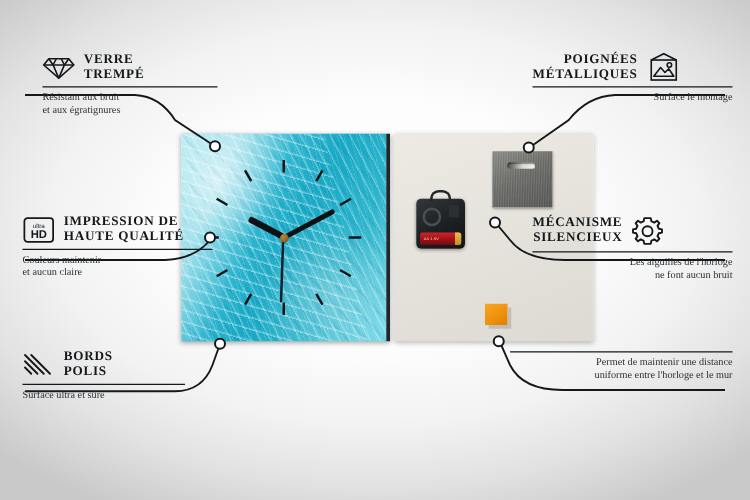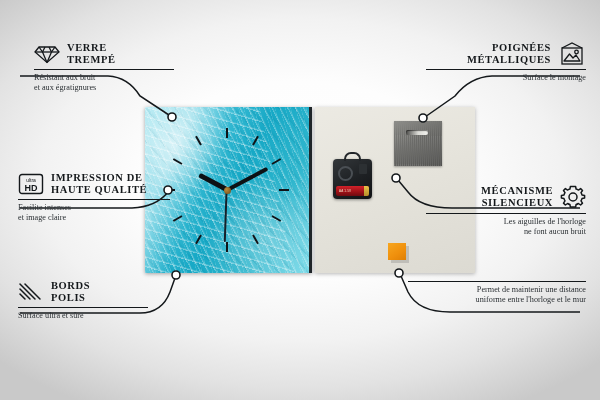--- a/index.html
+++ b/index.html
@@ -158,33 +158,33 @@
     font-size:8.2px;
     line-height:10px;
     color:#2a2f33;
     white-space:nowrap;
   }
   .c-left  { text-align:left; }
   .c-right { text-align:right; }
   .head {
     display:flex; align-items:center; gap:7px;
   }
-  .c-right .head { justify-content:flex-end; }
+  .c-right .head { }
   .ic { flex:0 0 auto; display:block; }
 
   
   #connectors { position:absolute; inset:0; width:600px; height:400px; pointer-events:none; }
 
   
   #co-verre      { left:34px;  top:42px;  width:140px; }
   #co-impression { left:18px;  top:172px; width:152px; }
   #co-bords      { left:18px;  top:280px; width:130px; }
   
   #co-poignees   { right:14px; top:42px;  width:160px; }
-  #co-mecanisme  { right:14px; top:184px; width:160px; }
+  #co-mecanisme  { right:14px; top:172px; width:160px; }
   #co-entretoise { right:14px; top:278px; width:178px; }
 </style>
 </head>
 <body>
 
 <div id="product">
 
   <div class="panel" id="clock-face">
     <div class="feather"></div>
     <div class="feather2"></div>
@@ -280,22 +280,22 @@
       <rect x="1.5" y="1.5" width="23" height="19" rx="2.5" fill="none" stroke="#14181b" stroke-width="1.4"></rect>
       <text x="13" y="9" text-anchor="middle" font-family="Liberation Sans, sans-serif" font-size="5" fill="#14181b">ultra</text>
       <text x="13" y="17.5" text-anchor="middle" font-family="Liberation Sans, sans-serif" font-size="9" font-weight="bold" fill="#14181b">HD</text>
     </svg>
     <div>
       <div class="title">IMPRESSION DE</div>
       <div class="title">HAUTE QUALITÉ</div>
     </div>
   </div>
   <div class="rule"></div>
-  <div class="desc">Facilite intenses</div>
-  <div class="desc">et image claire</div>
+  <div class="desc">Couleurs maintenir</div>
+  <div class="desc">et aucun claire</div>
 </div>
 
 <div class="callout c-left" id="co-bords">
   <div class="head">
     <svg class="ic" width="26" height="20" viewBox="0 0 26 20">
       <g stroke="#14181b" stroke-width="1.5" stroke-linecap="round">
         <path d="M2,2 L17,17"></path>
         <path d="M2,7 L12,17"></path>
         <path d="M2,12 L7,17"></path>
         <path d="M7,2 L22,17"></path>

